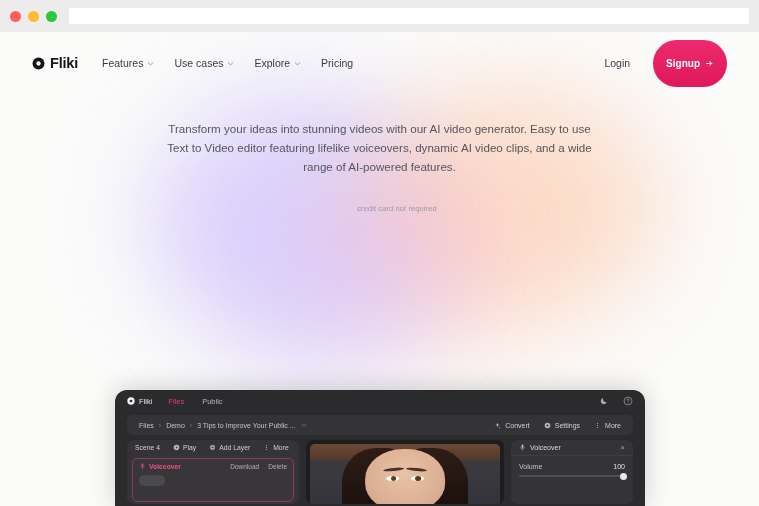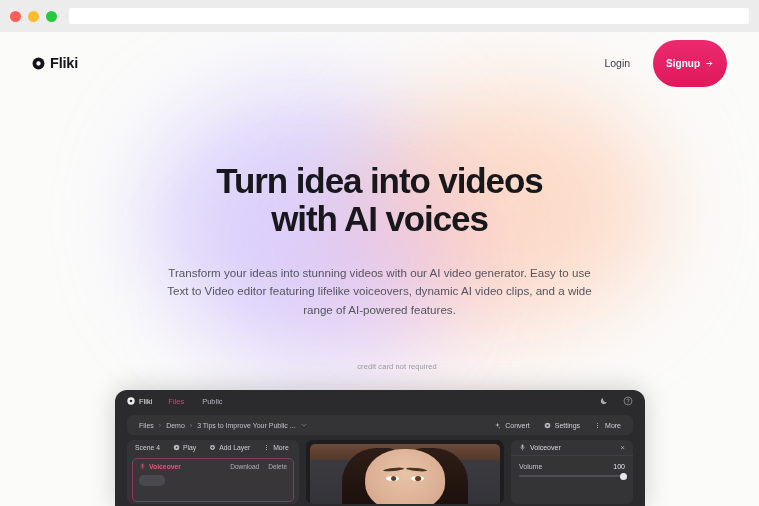--- a/index.html
+++ b/index.html
@@ -212,21 +212,21 @@
     font-weight: bold;
     border: none;
     border-radius: 999px;
     padding: 10px 24px;
     cursor: pointer;
     font-family: "Liberation Sans", sans-serif;
     box-shadow: 0 4px 14px rgba(224,18,90,0.28);
   }
   .cta-arrow { width: 13px; height: 13px; display: block; }
   .cta-note {
-    margin-top: 20px;
+    margin-top: 6px;
     font-size: 7.5px;
     color: #9a9aa4;
     letter-spacing: 0.1px;
     padding-left: 35px;
   }
 
   
   .app-mock {
     position: absolute;
     left: 115px;
@@ -508,37 +508,56 @@
 
     <div class="nav">
       <div class="brand">
         <svg class="brand-mark" viewBox="0 0 24 24">
           <circle cx="12" cy="12" r="11" fill="#16161a"></circle>
           <circle cx="12" cy="12" r="4" fill="#ffffff"></circle>
         </svg>
         <span class="brand-name">Fliki</span>
       </div>
 
+      <div class="nav-links">
+        <div class="nav-link">
+          <span>Features</span>
+          <svg class="chev" viewBox="0 0 12 12">
+            <path d="M2 4.5 L6 8.5 L10 4.5" fill="none" stroke="#4a4a52" stroke-width="1.4" stroke-linecap="round"></path>
+          </svg>
+        </div>
+        <div class="nav-link">
+          <span>Use cases</span>
+          <svg class="chev" viewBox="0 0 12 12">
+            <path d="M2 4.5 L6 8.5 L10 4.5" fill="none" stroke="#4a4a52" stroke-width="1.4" stroke-linecap="round"></path>
+          </svg>
+        </div>
+        <div class="nav-link">
+          <span>Explore</span>
+          <svg class="chev" viewBox="0 0 12 12">
+            <path d="M2 4.5 L6 8.5 L10 4.5" fill="none" stroke="#4a4a52" stroke-width="1.4" stroke-linecap="round"></path>
+          </svg>
+        </div>
+        <div class="nav-link">
+          <span>Pricing</span>
+        </div>
+      </div>
 
       <div class="nav-right">
         <span class="login-link">Login</span>
         <button class="signup-btn">
           <span>Signup</span>
           <svg class="arrow-ico" viewBox="0 0 16 16">
             <path d="M3 8 H12 M8.5 4.5 L12 8 L8.5 11.5" fill="none" stroke="#ffffff" stroke-width="1.7" stroke-linecap="round" stroke-linejoin="round"></path>
           </svg>
         </button>
       </div>
     </div>
 
     <div class="hero">
-      <h1 class="hero-title">
-        <span>Turn idea into videos</span><br>
-        <span>with AI voices</span>
-      </h1>
       <p class="hero-sub">Transform your ideas into stunning videos with our AI video generator. Easy to use Text to Video editor featuring lifelike voiceovers, dynamic AI video clips, and a wide range of AI-powered features.</p>
       <div class="cta-wrap">
         <span class="cta-note">credit card not required</span>
       </div>
     </div>
 
     <div class="app-mock">
 
       <div class="app-topbar">
         <div class="app-brand">

